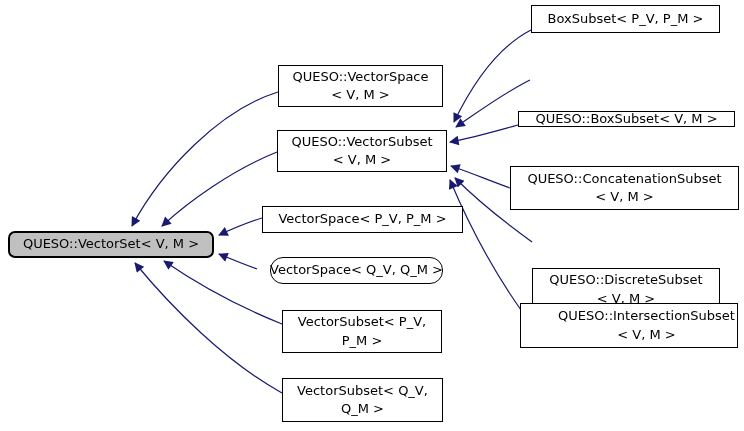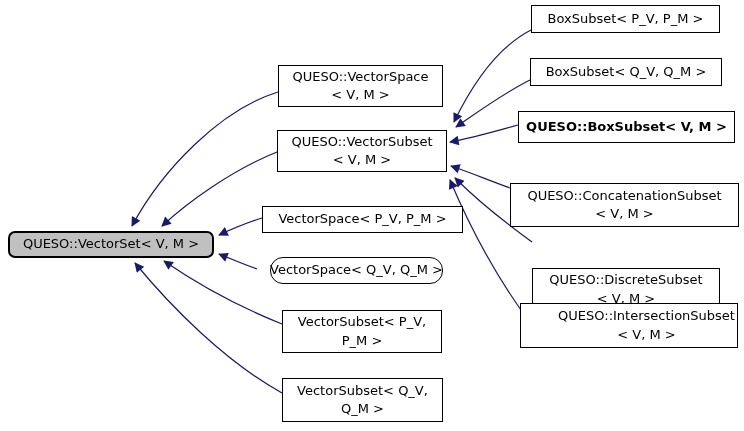--- a/index.html
+++ b/index.html
@@ -92,29 +92,25 @@
   </div>
   <div class="node" style="left:282px;top:378px;width:161px;height:44px;">
     <span class="line">VectorSubset&lt; Q_V,</span>
     <span class="line">Q_M &gt;</span>
   </div>
 
   <div class="node" style="left:531px;top:5px;width:189px;height:28px;text-align:right;">
     <span class="line">BoxSubset&lt; P_V, P_M &gt;</span>
 
   </div>
-  <div class="node" style="left:530px;top:58px;width:192px;height:28px;">
-    <span class="line">BoxSubset&lt; Q_V, Q_M &gt;</span>
-
-  </div>
-  <div class="node" style="left:518px;top:111px;width:217px;height:32px;font-weight:bold;">
+  <div class="node" style="left:518px;top:111px;width:217px;height:16px;">
     <span class="line">QUESO::BoxSubset&lt; V, M &gt;</span>
 
   </div>
-  <div class="node" style="left:510px;top:166px;width:229px;height:44px;margin-top:17px;">
+  <div class="node" style="left:510px;top:166px;width:229px;height:44px;">
     <span class="line">QUESO::ConcatenationSubset</span>
     <span class="line">&lt; V, M &gt;</span>
   </div>
   <div class="node" style="left:532px;top:235px;width:188px;height:43px;margin-top:33px;">
     <span class="line">QUESO::DiscreteSubset</span>
     <span class="line">&lt; V, M &gt;</span>
   </div>
   <div class="node" style="left:520px;top:303px;width:218px;height:45px;padding-left:35px;">
     <span class="line">QUESO::IntersectionSubset</span>
     <span class="line">&lt; V, M &gt;</span>

